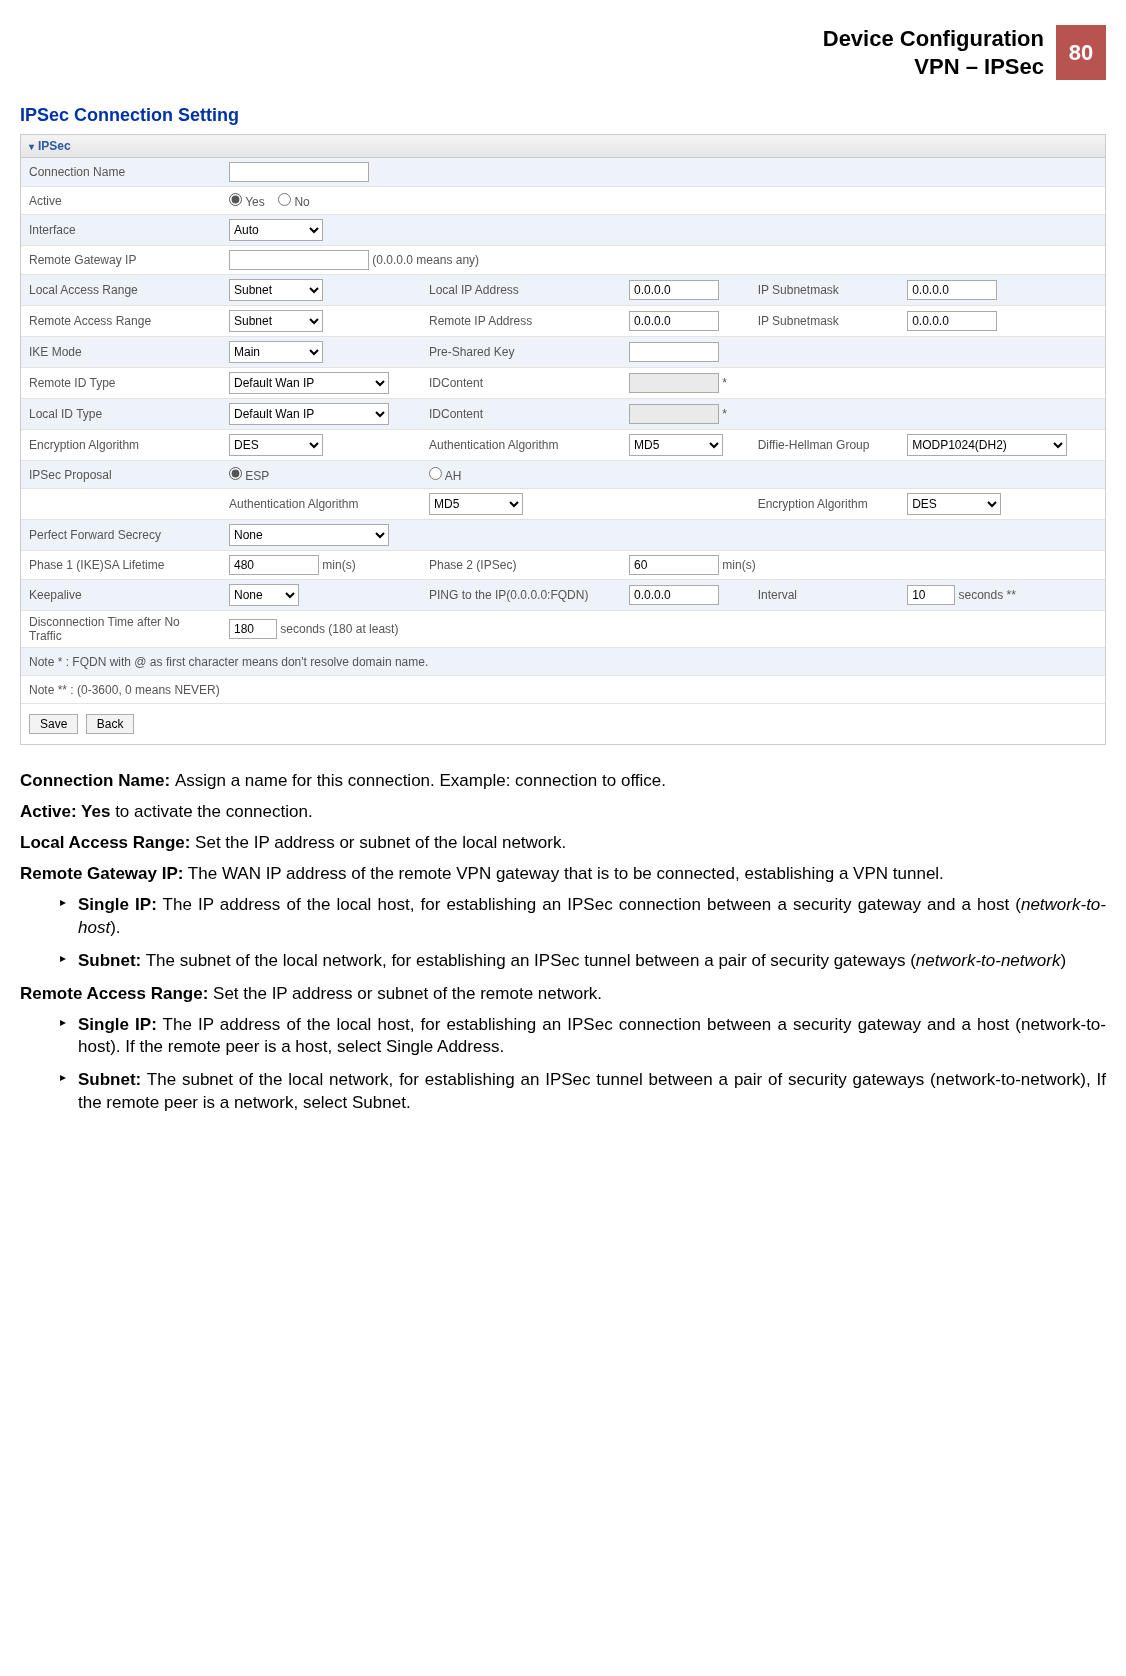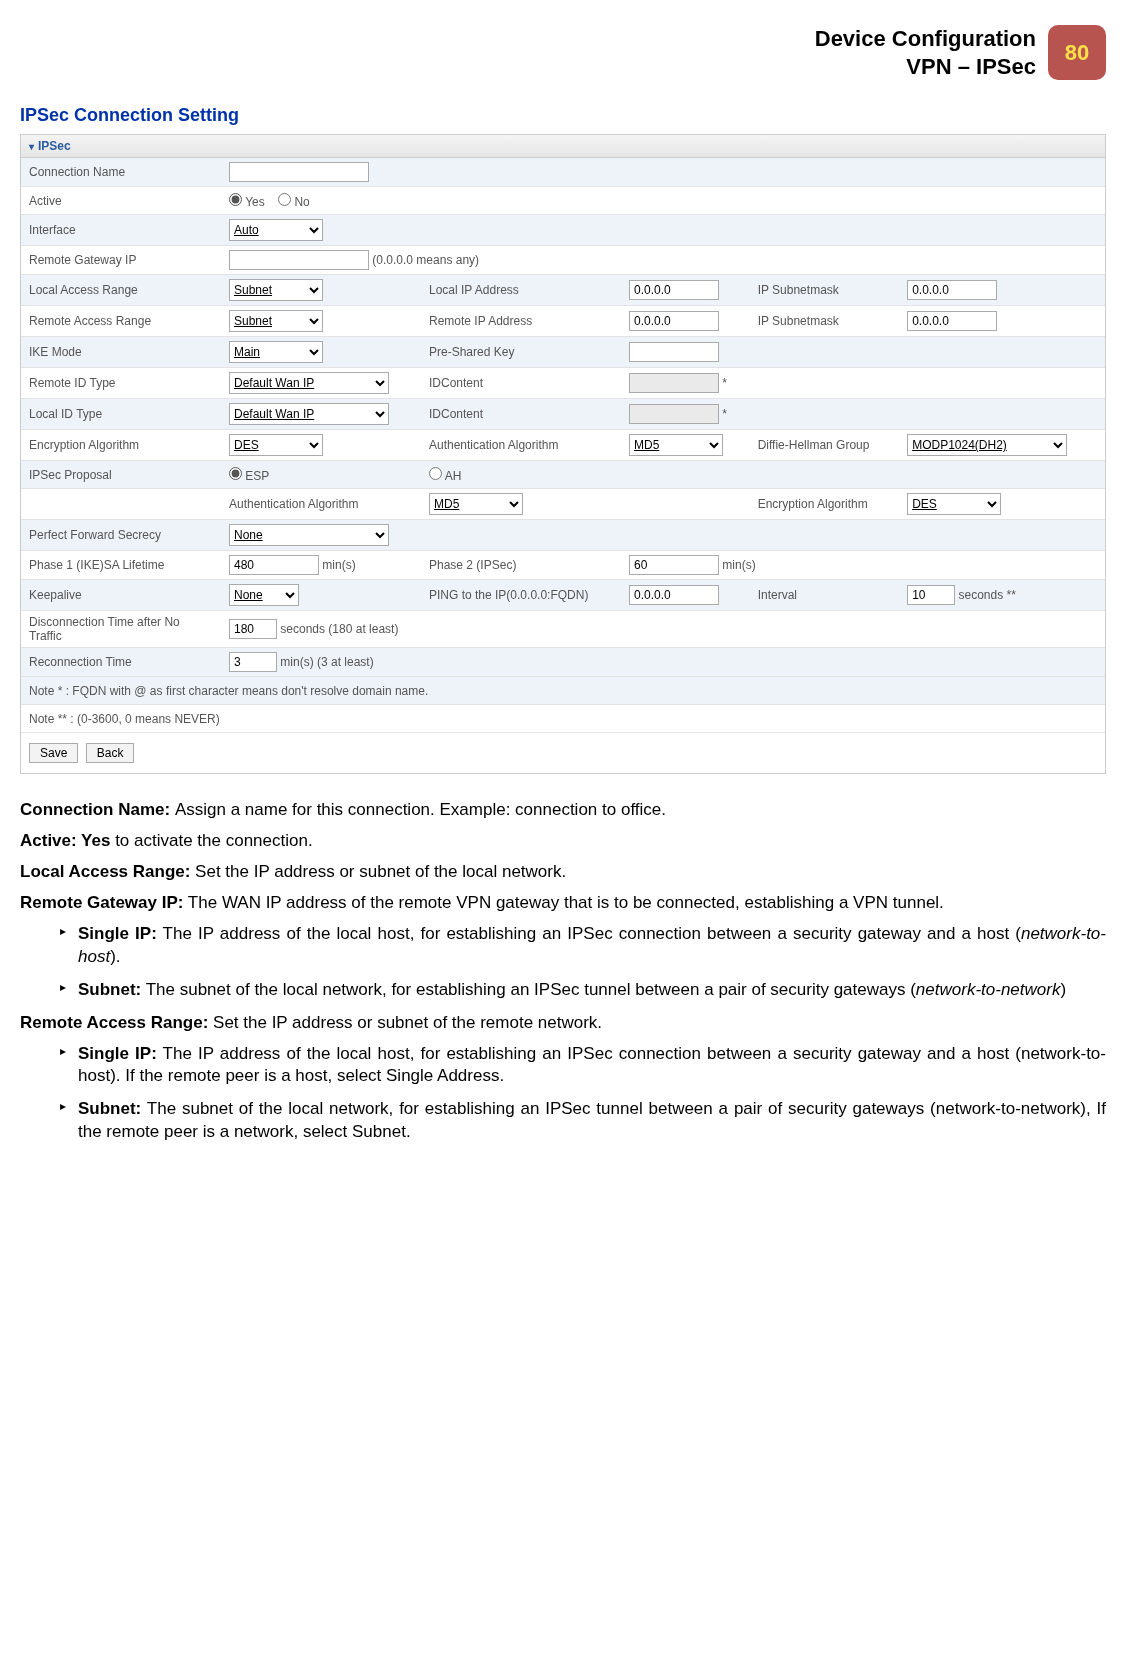--- a/index.html
+++ b/index.html
@@ -1,35 +1,35 @@
 <!DOCTYPE html>
 <html><head>
 <meta charset="utf-8">
 <style>
   * { box-sizing: border-box; margin: 0; padding: 0; }
   body { font-family: Arial, sans-serif; font-size: 14px; color: #000; background: #fff; width: 1126px; padding: 25px 20px; }
   .page-header { display: flex; justify-content: flex-end; align-items: stretch; margin-bottom: 25px; }
   .page-header-text { text-align: right; padding-right: 12px; font-weight: bold; font-size: 22px; line-height: 1.25; }
-  .page-number { background: #b85450; color: #fde047; font-weight: bold; font-size: 22px; width: 58px; display: flex; align-items: center; justify-content: center; border-radius: 10px; }
+  .page-number { background: #b85450; color: #ffffff; font-weight: bold; font-size: 22px; width: 50px; display: flex; align-items: center; justify-content: center; }
   .section-title { color: #0033aa; font-weight: bold; font-size: 18px; margin-bottom: 8px; }
   .config-panel { border: 1px solid #ccc; width: 100%; font-size: 12px; margin-bottom: 25px; }
   .panel-header { background: linear-gradient(#f4f4f4,#e5e5e5); border-bottom: 1px solid #ccc; padding: 4px 8px; color: #2a5aa0; font-weight: bold; }
   .panel-header::before { content: "▾"; margin-right: 4px; font-size: 10px; }
   table.grid { width: 100%; border-collapse: collapse; }
   table.grid tr { border-bottom: 1px solid #e3e3e3; }
   table.grid tr:nth-child(odd) { background: #eef3f9; }
   table.grid tr:nth-child(even) { background: #fff; }
   table.grid td { padding: 4px 8px; vertical-align: middle; height: 28px; color: #555; }
   td.lbl { width: 200px; }
   td.mid { width: 200px; }
   input[type=text].sm { width: 90px; height: 20px; border: 1px solid #aaa; padding: 0 4px; font-size: 12px; background: #fff; }
   input[type=text].xs { width: 48px; height: 20px; border: 1px solid #aaa; padding: 0 4px; font-size: 12px; background: #fff; }
   input[type=text].md { width: 140px; height: 20px; border: 1px solid #aaa; padding: 0 4px; font-size: 12px; background: #fff; }
   input[type=text].disabled { background: #eaeaea; }
-  select { height: 22px; border: 1px solid #aaa; font-size: 12px; background: #fff; text-decoration: underline; }
+  select { height: 22px; border: 1px solid #aaa; font-size: 12px; background: #fff; }
   select.sm { width: 94px; }
   select.md { width: 160px; }
   .note-row td { color: #2a5aa0; font-size: 12px; }
   .note-bg1 { background: #eef3f9 !important; }
   .note-bg2 { background: #fff !important; }
   .btn-bar { padding: 10px 8px; background: #fff; }
   button.btn { background: #f3f3f3; border: 1px solid #aaa; padding: 2px 10px; font-size: 12px; margin-right: 4px; }
   .doc { font-size: 17px; line-height: 1.35; text-align: justify; }
   .doc p { margin: 8px 0; }
   .doc ul { list-style: none; padding-left: 40px; margin: 6px 0; }
@@ -145,24 +145,20 @@
       <td class="mid"><select class="sm" style="width:70px"><option>None</option></select></td>
       <td class="mid">PING to the IP(0.0.0.0:FQDN)</td>
       <td><input type="text" class="sm" value="0.0.0.0" style=""></td>
       <td>Interval</td>
       <td><input type="text" class="xs" value="10" style=""> <span>seconds **</span></td>
     </tr>
     <tr>
       <td class="lbl">Disconnection Time after No Traffic</td>
       <td colspan="5"><input type="text" class="xs" value="180" style=""> <span>seconds (180 at least)</span></td>
     </tr>
-    <tr>
-      <td class="lbl">Reconnection Time</td>
-      <td colspan="5"><input type="text" class="xs" value="3" style=""> <span>min(s) (3 at least)</span></td>
-    </tr>
     <tr class="note-row note-bg1">
           <td colspan="6">Note * : FQDN with @ as first character means don't resolve domain name.</td>
         </tr>
     <tr class="note-row note-bg2">
           <td colspan="6">Note ** : (0-3600, 0 means NEVER)</td>
         </tr>
   </tbody>
     </table>
   <div class="btn-bar">
     <button class="btn">Save</button>

